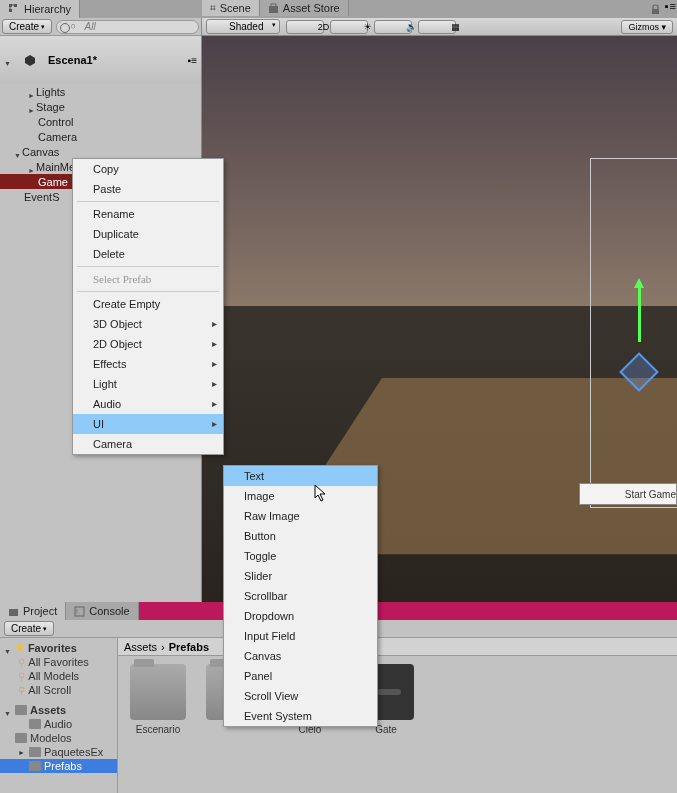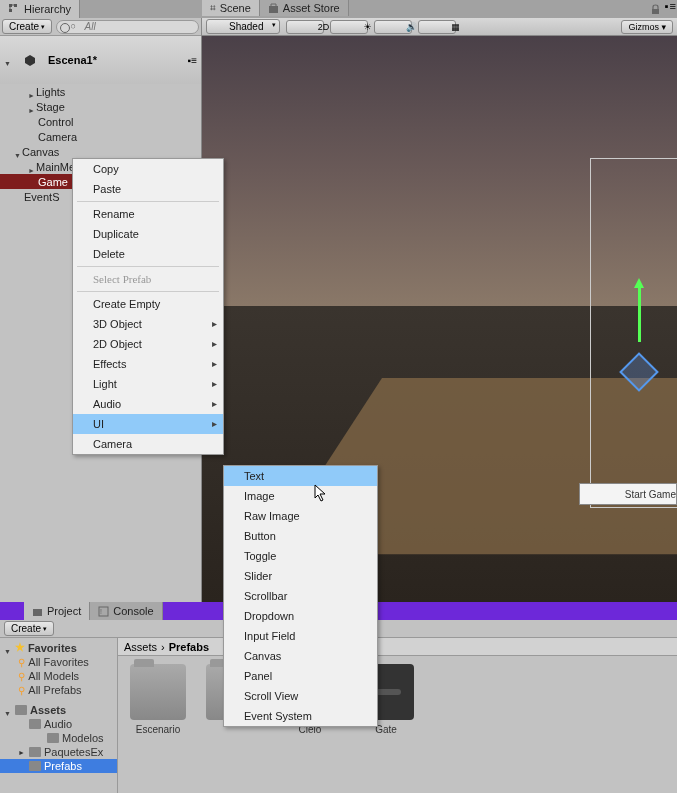--- a/index.html
+++ b/index.html
@@ -53,21 +53,21 @@
 .ctx-sep { height: 1px; background: #ccc; margin: 2px 4px; }
 
 .submenu { position: absolute; top: 465px; left: 223px; width: 155px; background: #f0f0f0; border: 1px solid #999; box-shadow: 2px 2px 4px rgba(0,0,0,0.3); z-index: 101; }
 .sub-item { padding: 4px 20px; font-size: 11px; color: #222; }
 .sub-item.highlighted { background: #90caf9; }
 
 .cursor-ptr { position: absolute; top: 484px; left: 314px; font-size: 14px; z-index: 200; color: #000; }
 
 
 .project-panel { position: absolute; top: 602px; left: 0; right: 0; bottom: 0; background: #c2c2c2; }
-.proj-tabs { display: flex; height: 18px; background: #6d28d9; padding-left: 24px; }
+.proj-tabs { display: flex; height: 18px; background: #be185d; }
 .proj-toolbar { height: 18px; background: #c2c2c2; border-bottom: 1px solid #999; display: flex; align-items: center; padding: 0 4px; }
 .proj-body { display: flex; height: calc(100% - 36px); }
 .proj-tree { width: 118px; background: #c2c2c2; border-right: 1px solid #999; padding: 2px 0; }
 .fav-header { display: flex; align-items: center; gap: 3px; padding: 1px 4px; font-size: 11px; font-weight: bold; color: #333; }
 .fav-item { display: flex; align-items: center; gap: 3px; padding: 1px 4px 1px 18px; font-size: 11px; color: #333; }
 .fav-icon-star { color: #f5c030; font-size: 11px; }
 .fav-icon-search { color: #f5a030; font-size: 10px; }
 .proj-tree-item { display: flex; align-items: center; gap: 3px; padding: 1px 4px 1px 8px; font-size: 11px; color: #333; }
 .proj-tree-item.selected { background: #3e7de0; color: #fff; }
 .folder-icon { width: 12px; height: 10px; background: #888; border-radius: 1px; display: inline-block; }
@@ -289,36 +289,36 @@
           <div class="fav-item">
             <span class="fav-icon-search">⚲</span>
             <span>All Favorites</span>
           </div>
           <div class="fav-item">
             <span class="fav-icon-search">⚲</span>
             <span>All Models</span>
           </div>
           <div class="fav-item">
             <span class="fav-icon-search">⚲</span>
-            <span>All Prefabs</span>
+            <span>All Scroll</span>
           </div>
         </div>
       <div style="height:6px;"></div>
       <div class="fav-header">
         <span class="arrow down"></span>
         <span class="folder-icon"></span>
         <span>Assets</span>
       </div>
       <div id="asset-folder-list">
           <div class="proj-tree-item" style="padding-left: 18px;">
             <span style="width:8px;display:inline-block;"></span>
             <span class="folder-icon"></span>
             <span>Audio</span>
           </div>
-          <div class="proj-tree-item" style="padding-left: 36px;">
+          <div class="proj-tree-item" style="padding-left: 4px;">
             <span style="width:8px;display:inline-block;"></span>
             <span class="folder-icon"></span>
             <span>Modelos</span>
           </div>
           <div class="proj-tree-item" style="padding-left: 18px;">
             <span style="font-size:7px;width:8px;display:inline-block;">►</span>
             <span class="folder-icon"></span>
             <span>PaquetesEx</span>
           </div>
           <div class="proj-tree-item selected" style="padding-left: 18px;">

